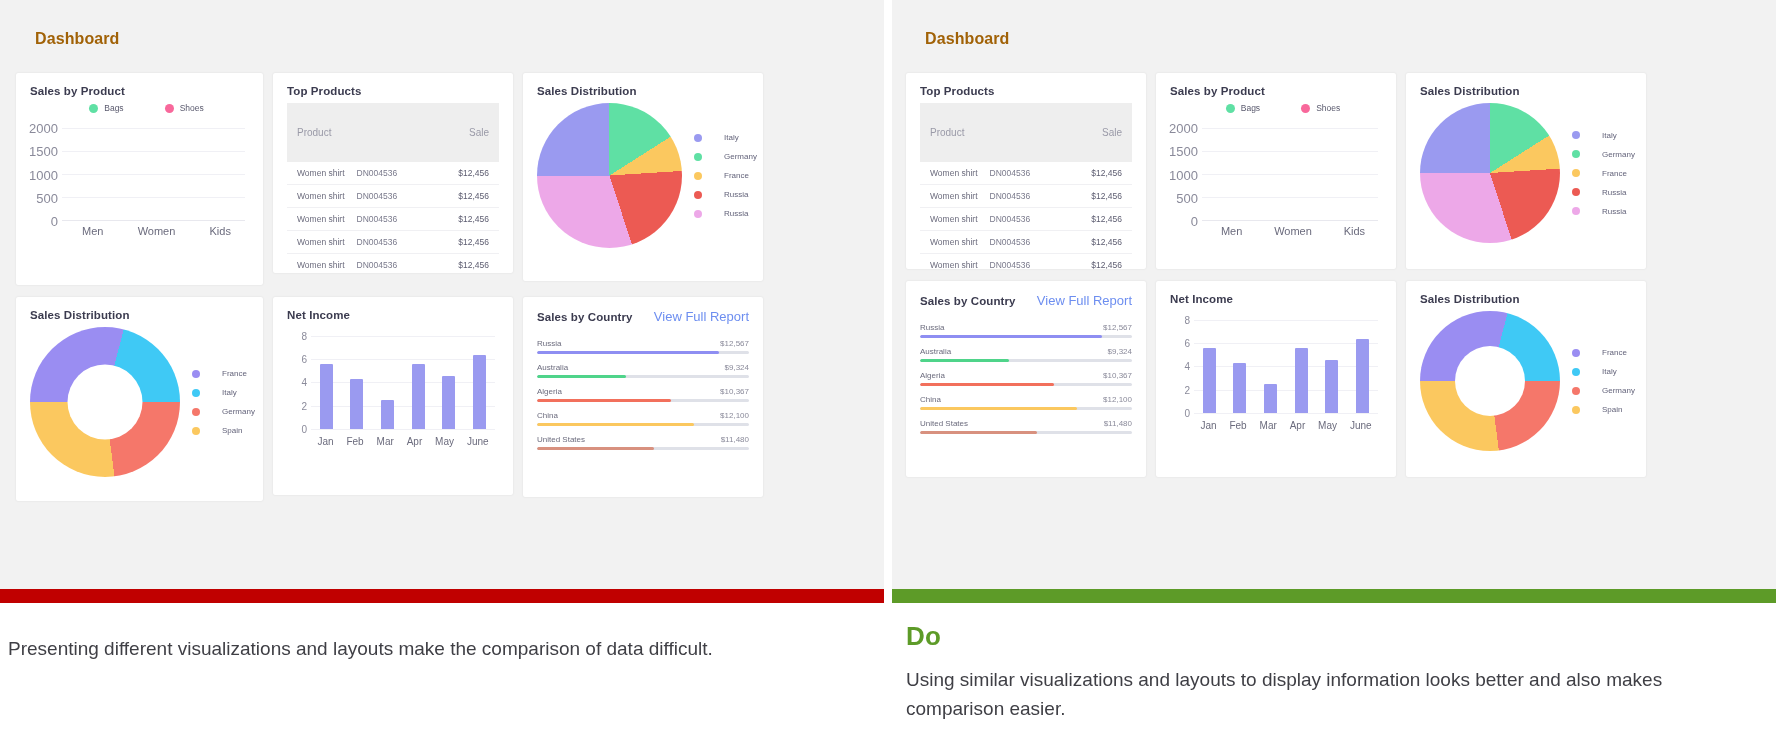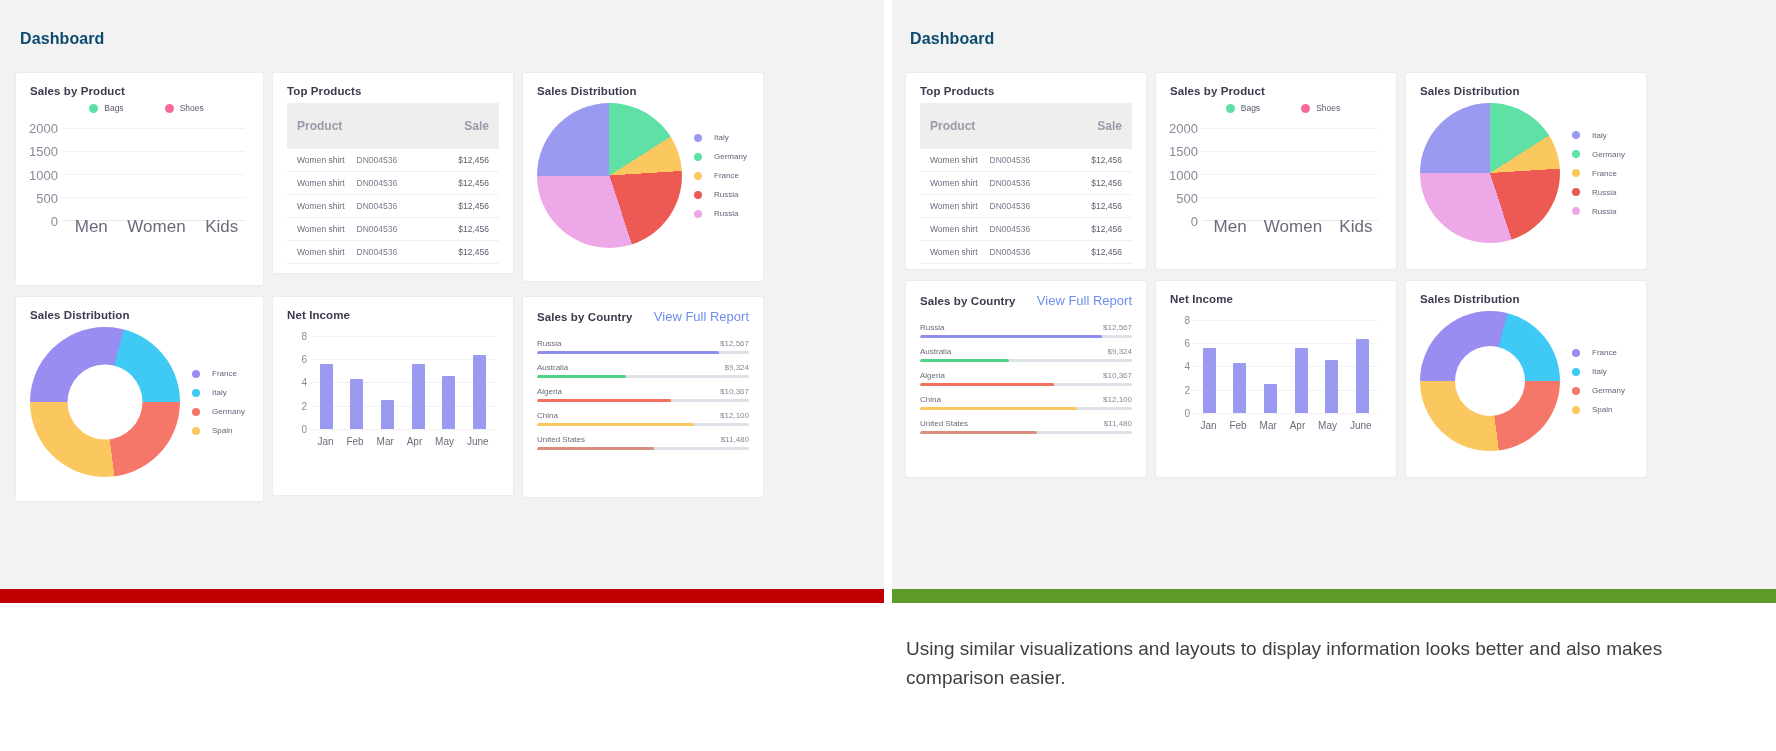--- a/index.html
+++ b/index.html
@@ -20,22 +20,22 @@
   .dash {
     background: #f2f2f2;
     height: 589px;
     position: relative;
     overflow: hidden;
   }
   .half-left .dash { padding: 20px 18px 0 16px; }
   .half-right .dash { padding: 20px 18px 0 14px; }
 
   .dash-title {
-    font-size: 16px; font-weight: bold; color: #0c4a6e;
-    letter-spacing: .1px; margin: 10px 0 0 4px;
+    font-size: 16px; font-weight: bold; color: #a16207;
+    letter-spacing: .1px; margin: 10px 0 0 19px;
   }
 
   .grid { display: flex; gap: 10px; margin-top: 25px; }
   .grid-row2 { margin-top: 12px; }
 
   .card {
     background: #ffffff;
     border-radius: 2px;
     box-shadow: 0 0 2px rgba(0,0,0,.10);
     padding: 12px 14px 10px 14px;
@@ -71,47 +71,47 @@
              transform: translateY(-50%); }
   .bc-plot { position: absolute; left: 32px; right: 4px; top: 0; bottom: 16px;
              border-bottom: 1px solid #e8e8ee; }
   .bc-grid { position: absolute; left: 0; right: 0; height: 1px; background: #f0f0f5; }
   .bc-groups { position: absolute; left: 0; right: 0; bottom: 0; top: 0;
                display: flex; justify-content: space-around; align-items: flex-end; }
   .bc-group { display: flex; align-items: flex-end; gap: 3px; }
   .bc-bar { width: 11px; border-radius: 1px 1px 0 0; }
   .bc-labels { position: absolute; left: 32px; right: 4px; bottom: 0;
                display: flex; justify-content: space-around; }
-  .bc-labels span { font-size: 17px; color: #6b6b7d; margin-left: 6px; }
+  .bc-labels span { font-size: 11px; color: #6b6b7d; margin-left: 6px; }
 
   
   .tbl { width: 100%; border-collapse: collapse; margin-top: 4px; }
   .tbl thead th {
-    background: #eeeeee; color: #9a9aa8; font-size: 12px; font-weight: bold;
-    text-align: left; padding: 16px 10px;
+    background: #eeeeee; color: #9a9aa8; font-size: 10px; font-weight: normal;
+    text-align: left; padding: 24px 10px;
   }
   .tbl thead th.right { text-align: right; }
   .tbl tbody td {
     font-size: 8.5px; color: #6b6b7d; padding: 6px 10px;
     border-bottom: 1px solid #f0f0f3;
   }
   .tbl tbody td.right { text-align: right; color: #5c5c70; }
   .tbl tbody td .sku { color: #7a7a8c; margin-left: 12px; }
   .showmore { font-size: 9.5px; color: #6d8ef0; margin-top: 12px; display: inline-block; cursor: pointer; }
 
   
   .pie-wrap { display: flex; align-items: center; gap: 6px; margin-top: 4px; }
   .pie { border-radius: 50%; flex: none; }
   .donut-hole {
     position: absolute; border-radius: 50%; background: #ffffff;
     left: 50%; top: 50%; transform: translate(-50%,-50%);
   }
   .pie-holder { position: relative; flex: none; }
   .pie-legend { display: flex; flex-direction: column; gap: 10px; padding-left: 6px; }
-  .pl-item { display: flex; align-items: center; gap: 12px; }
+  .pl-item { display: flex; align-items: center; gap: 22px; }
   .pl-dot { width: 8px; height: 8px; border-radius: 50%; }
   .pl-label { font-size: 8px; color: #63637a; white-space: nowrap; }
 
   
   .sbc-head { display: flex; justify-content: space-between; align-items: baseline; }
   .sbc-link { font-size: 13px; color: #6d8ef0; cursor: pointer; }
   .sbc-list { margin-top: 10px; }
   .sbc-row { margin-bottom: 9px; }
   .sbc-top { display: flex; justify-content: space-between; align-items: baseline; margin-bottom: 3px; }
   .sbc-name { font-size: 8px; color: #6b6b7d; }
@@ -383,20 +383,21 @@
                 </div>
               </div>
             </div>
         </div>
       </div>
       <div class="spacer-strip"></div>
     </div>
 
     <div class="banner" style="background:#c00000"></div>
     <div class="caption">
+      <div class="cap-body">Presenting different visualizations and layouts make the comparison of data difficult.</div>
     </div>
   </div>
 
   <div class="half-gap"></div>
 
   <div class="half half-right">
     <div class="dash">
       <div class="dash-title">Dashboard</div>
 
       <div class="grid">
@@ -634,16 +635,17 @@
                 </div>
               </div>
           </div>
         </div>
       </div>
       <div class="spacer-strip"></div>
     </div>
 
     <div class="banner" style="background:#5d9b28"></div>
     <div class="caption">
+      <div class="cap-title" style="color:#5d9b28">Do</div>
       <div class="cap-body">Using similar visualizations and layouts to display information looks better and also makes comparison easier.</div>
     </div>
   </div>
 </div>
 
 </body></html>

